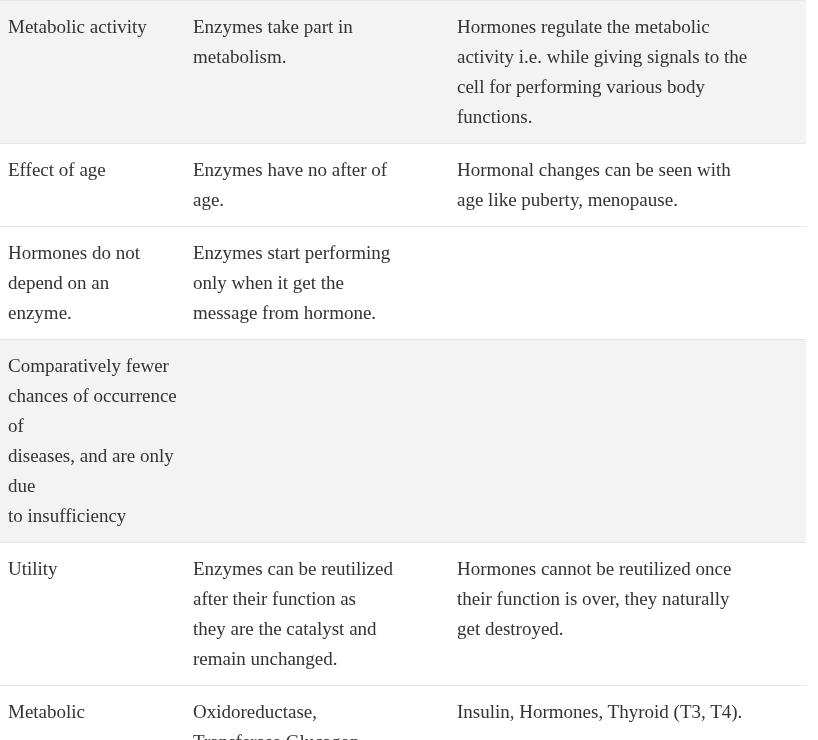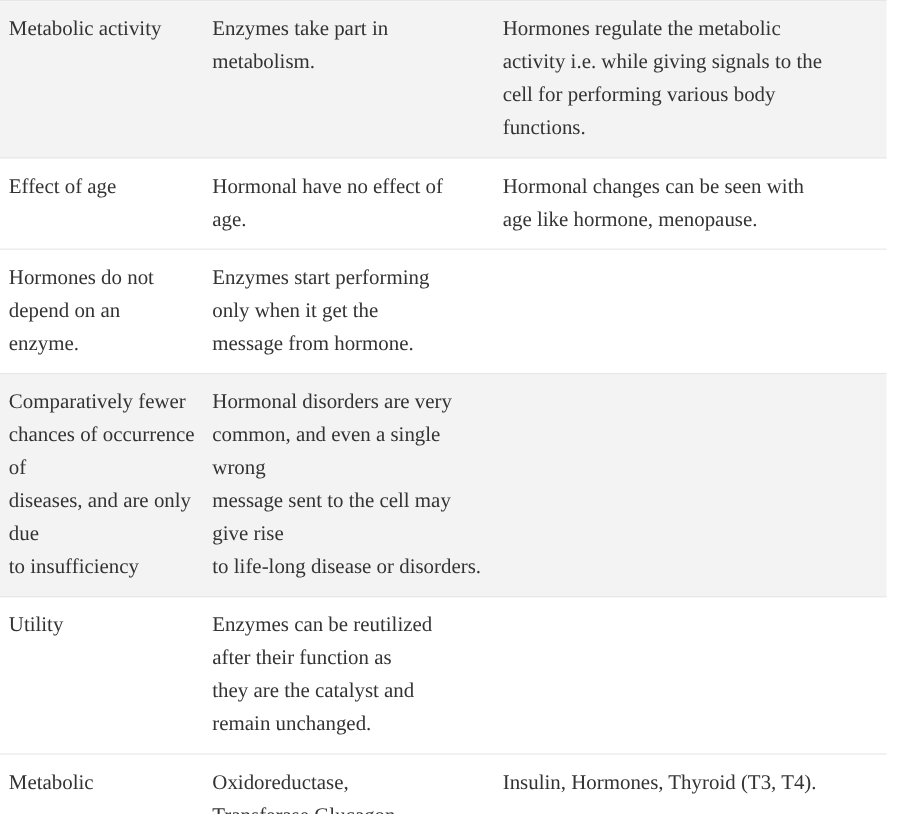--- a/index.html
+++ b/index.html
@@ -41,51 +41,50 @@
     <div class="cell">Enzymes take part in
 metabolism.</div>
     <div class="cell">Hormones regulate the metabolic
 activity i.e. while giving signals to the
 cell for performing various body
 functions.</div>
   </div>
 
   <div class="trow">
     <div class="cell">Effect of age</div>
-    <div class="cell">Hormonal have no effect of
+    <div class="cell">Enzymes have no after of
 age.</div>
     <div class="cell">Hormonal changes can be seen with
-age like hormone, menopause.</div>
+age like puberty, menopause.</div>
   </div>
 
   <div class="trow">
     <div class="cell">Hormones do not depend on an
 enzyme.</div>
     <div class="cell">Enzymes start performing
 only when it get the
 message from hormone.</div>
   </div>
 
   <div class="trow striped">
     <div class="cell">Comparatively fewer
 chances of occurrence of
 diseases, and are only due
 to insufficiency</div>
-    <div class="cell">Hormonal disorders are very
-common, and even a single wrong
-message sent to the cell may give rise
-to life-long disease or disorders.</div>
   </div>
 
   <div class="trow">
     <div class="cell">Utility</div>
     <div class="cell">Enzymes can be reutilized
 after their function as
 they are the catalyst and
 remain unchanged.</div>
+    <div class="cell">Hormones cannot be reutilized once
+their function is over, they naturally
+get destroyed.</div>
   </div>
 
   <div class="trow">
     <div class="cell">Metabolic</div>
     <div class="cell">Oxidoreductase,
 Transferase,Glucagon
 etc.</div>
     <div class="cell">Insulin, Hormones, Thyroid (T3, T4).</div>
   </div>
 

